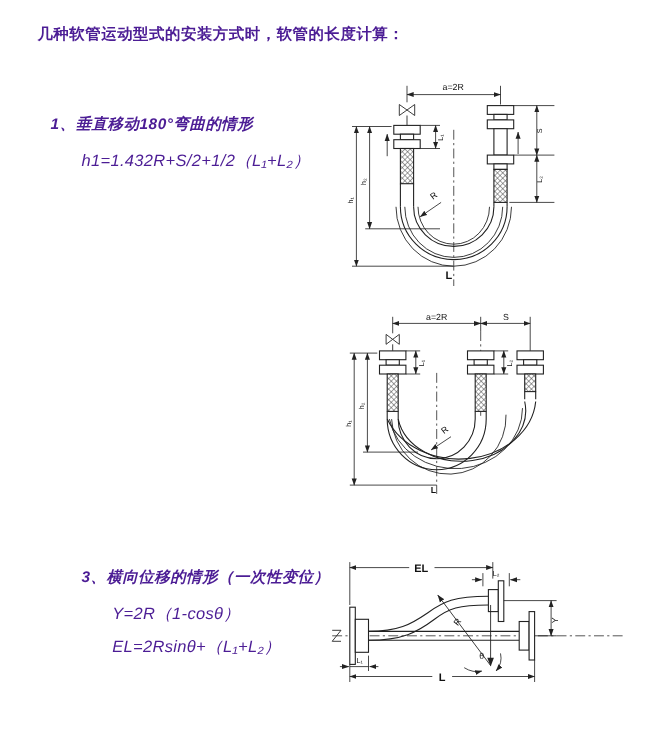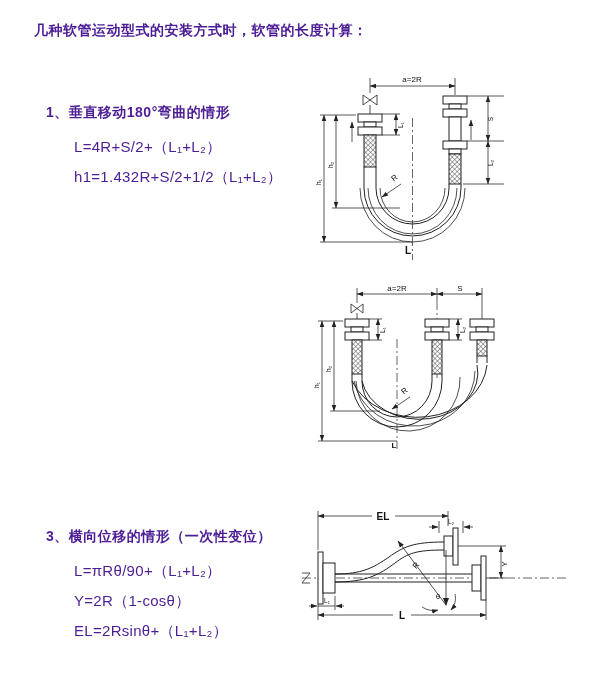--- a/index.html
+++ b/index.html
@@ -5,21 +5,21 @@
   html,body{margin:0;padding:0;background:#fff;}
   #page{
     position:relative;width:600px;height:675px;background:#ffffff;
     font-family:"Liberation Sans","DejaVu Sans",sans-serif;color:#4c1d95;
     overflow:hidden;
   }
   .title{
     position:absolute;left:34px;top:22px;
     font-size:14px;font-weight:bold;letter-spacing:.5px;white-space:nowrap;
   }
-  .section{position:absolute;left:46px;}
+  .section{position:absolute;left:46px;font-style:italic;}
   .heading{font-size:14px;font-weight:bold;letter-spacing:.5px;white-space:nowrap;}
   .formula{
     font-size:15px;height:30px;line-height:30px;padding-left:28px;
     letter-spacing:.3px;white-space:nowrap;
   }
   .section .heading{margin-top:0;margin-bottom:10px;}
   .diag{position:absolute;}
   svg .ln{stroke:#222;stroke-width:1;fill:none;}
   svg .thin{stroke:#222;stroke-width:.8;fill:none;}
   svg .dim{stroke:#222;stroke-width:.75;fill:none;}
@@ -32,28 +32,26 @@
 </style>
 </head>
 <body>
 
 <div id="page">
 
   <div class="title">几种软管运动型式的安装方式时，软管的长度计算：</div>
 
   <div class="section" style="top:104px;">
     <div class="heading">1、垂直移动180°弯曲的情形</div>
-    <div class="formula">L=4R+S/2+（L₁+L₂）</div>
     <div class="formula">h1=1.432R+S/2+1/2（L₁+L₂）</div>
   </div>
 
 
-  <div class="section" style="top:528px;">
+  <div class="section" style="top:516px;margin-left:28px;">
     <div class="heading">3、横向位移的情形（一次性变位）</div>
-    <div class="formula">L=πRθ/90+（L₁+L₂）</div>
     <div class="formula">Y=2R（1-cosθ）</div>
     <div class="formula">EL=2Rsinθ+（L₁+L₂）</div>
   </div>
 
   <svg class="diag" style="left:308px;top:70px;" width="282" height="196" viewBox="0 0 282 196">
     <defs>
       <marker id="am1" viewBox="0 0 10 10" refX="9" refY="5" markerWidth="9" markerHeight="9" orient="auto-start-reverse">
         <path d="M0,1.6 L9.5,5 L0,8.4 Z" fill="#222"></path>
       </marker>
       <pattern id="hx1" width="3.4" height="3.4" patternUnits="userSpaceOnUse" patternTransform="rotate(45)">

